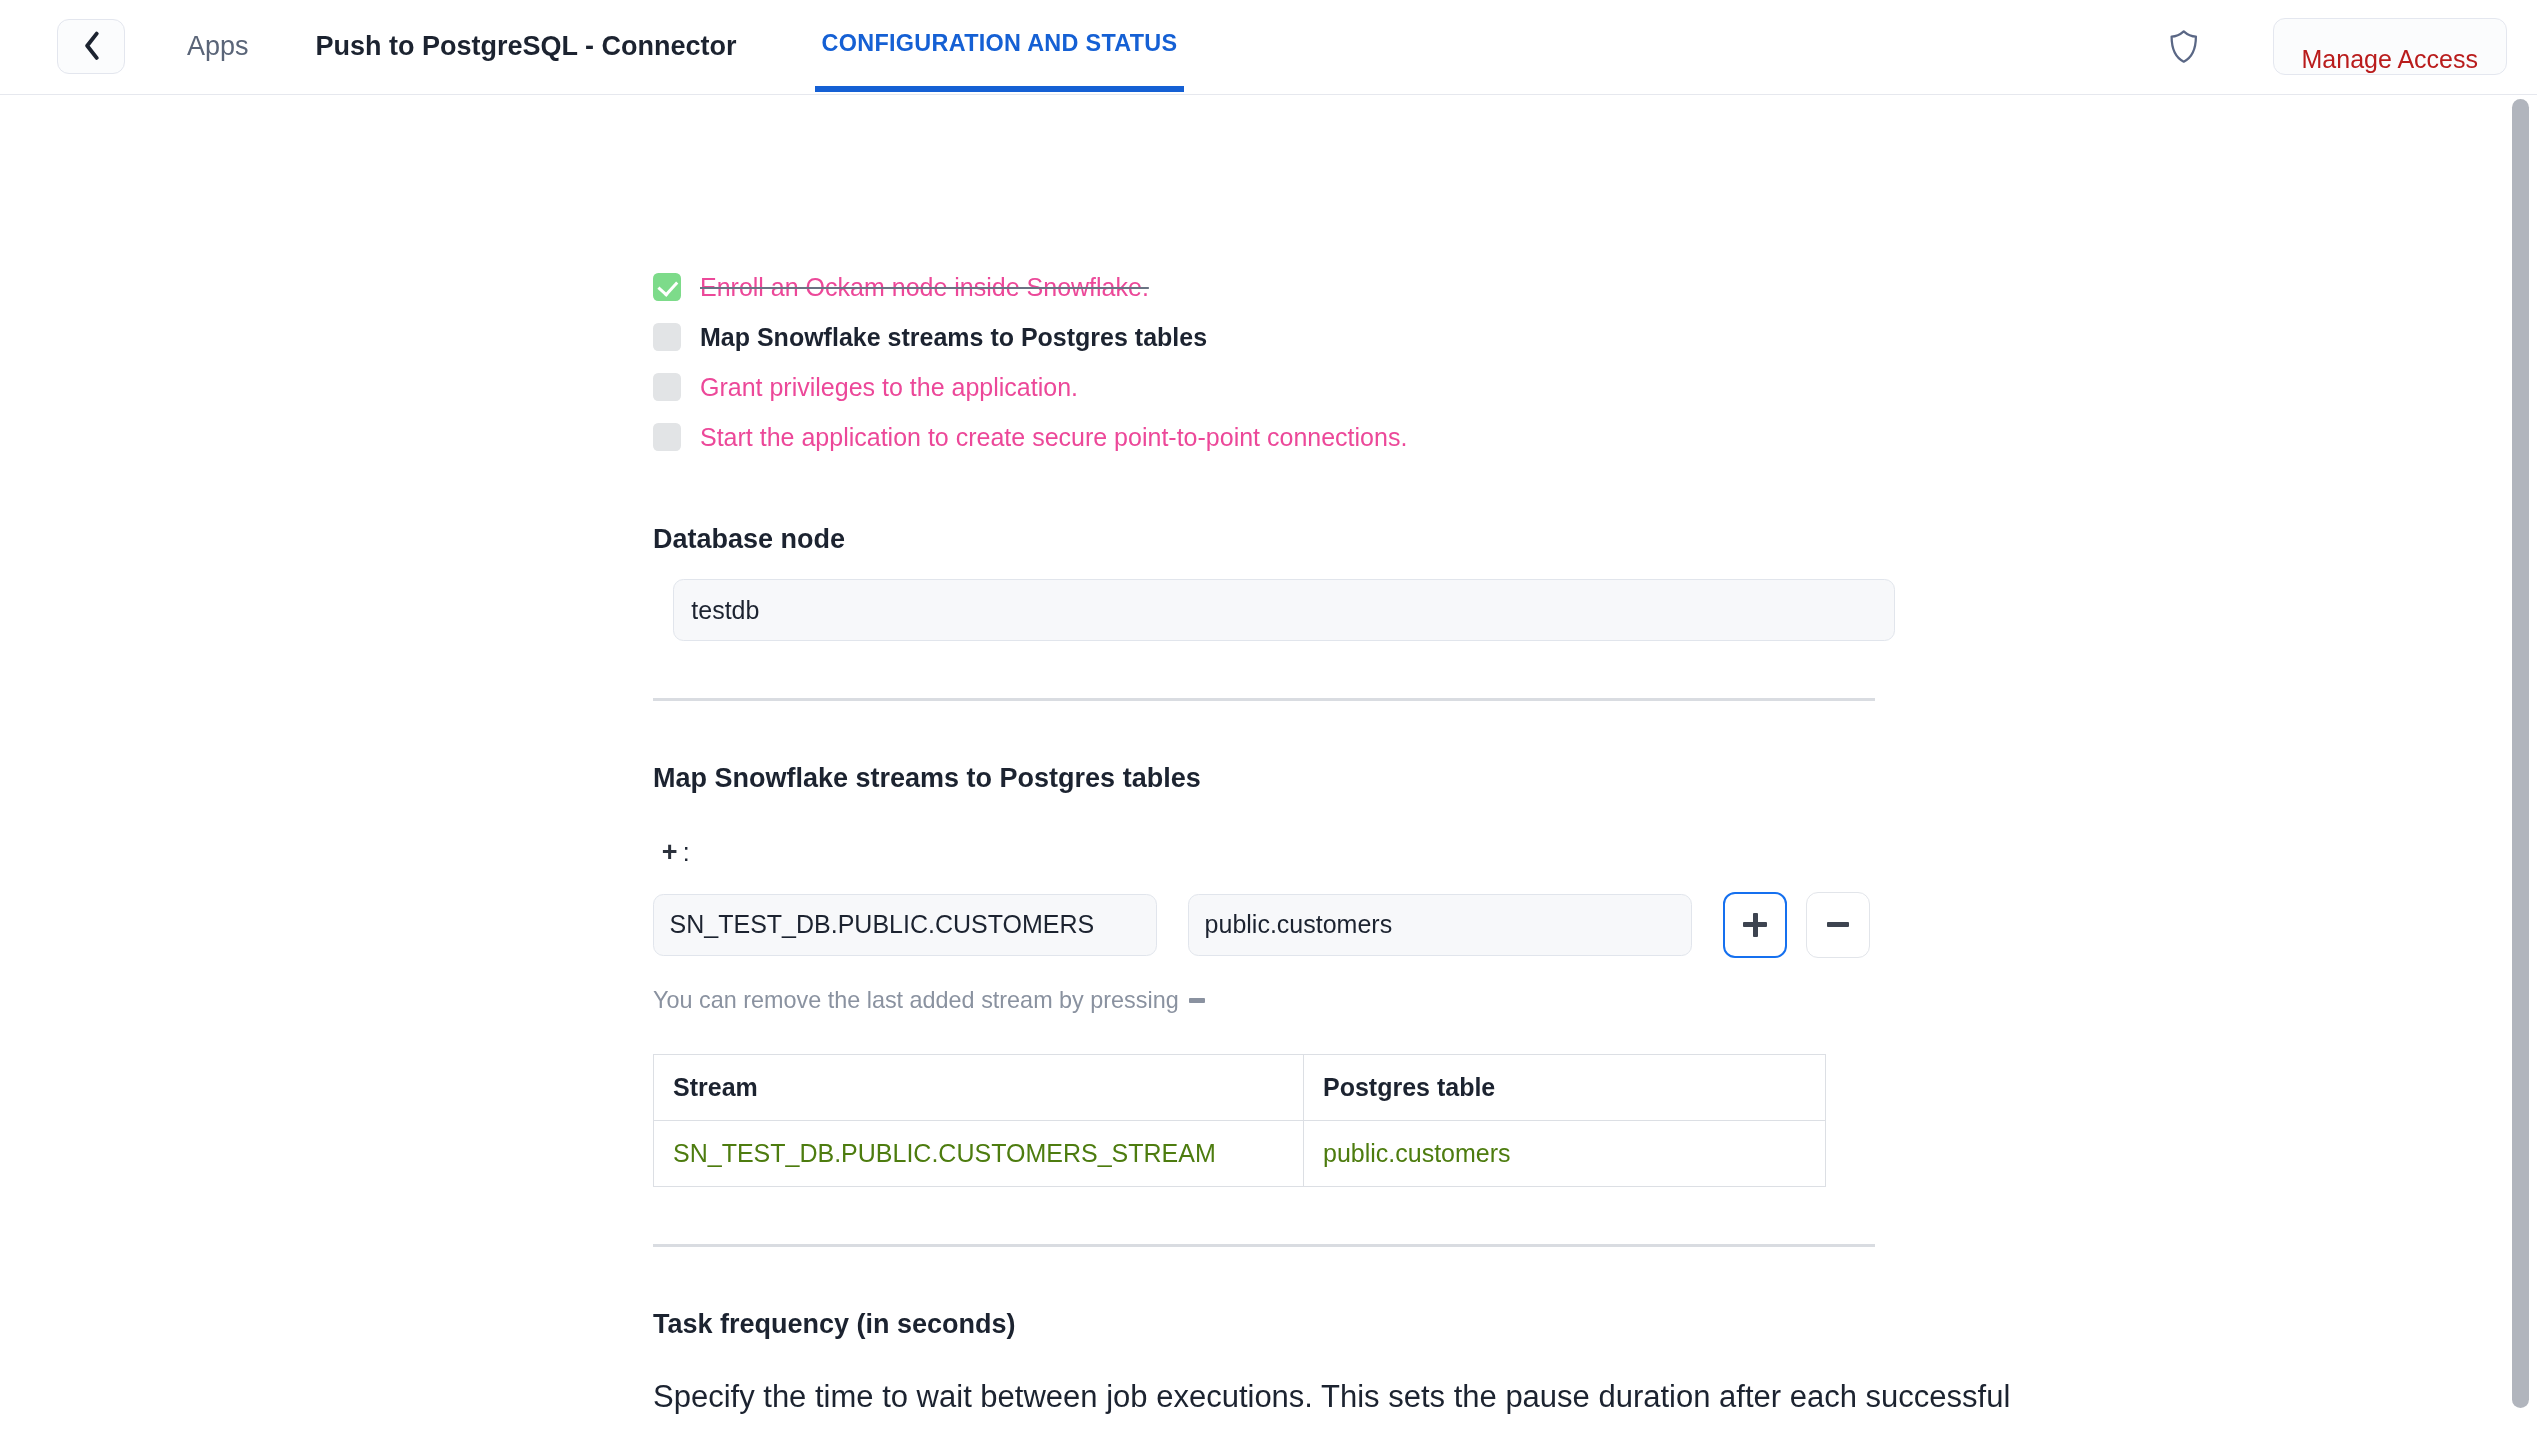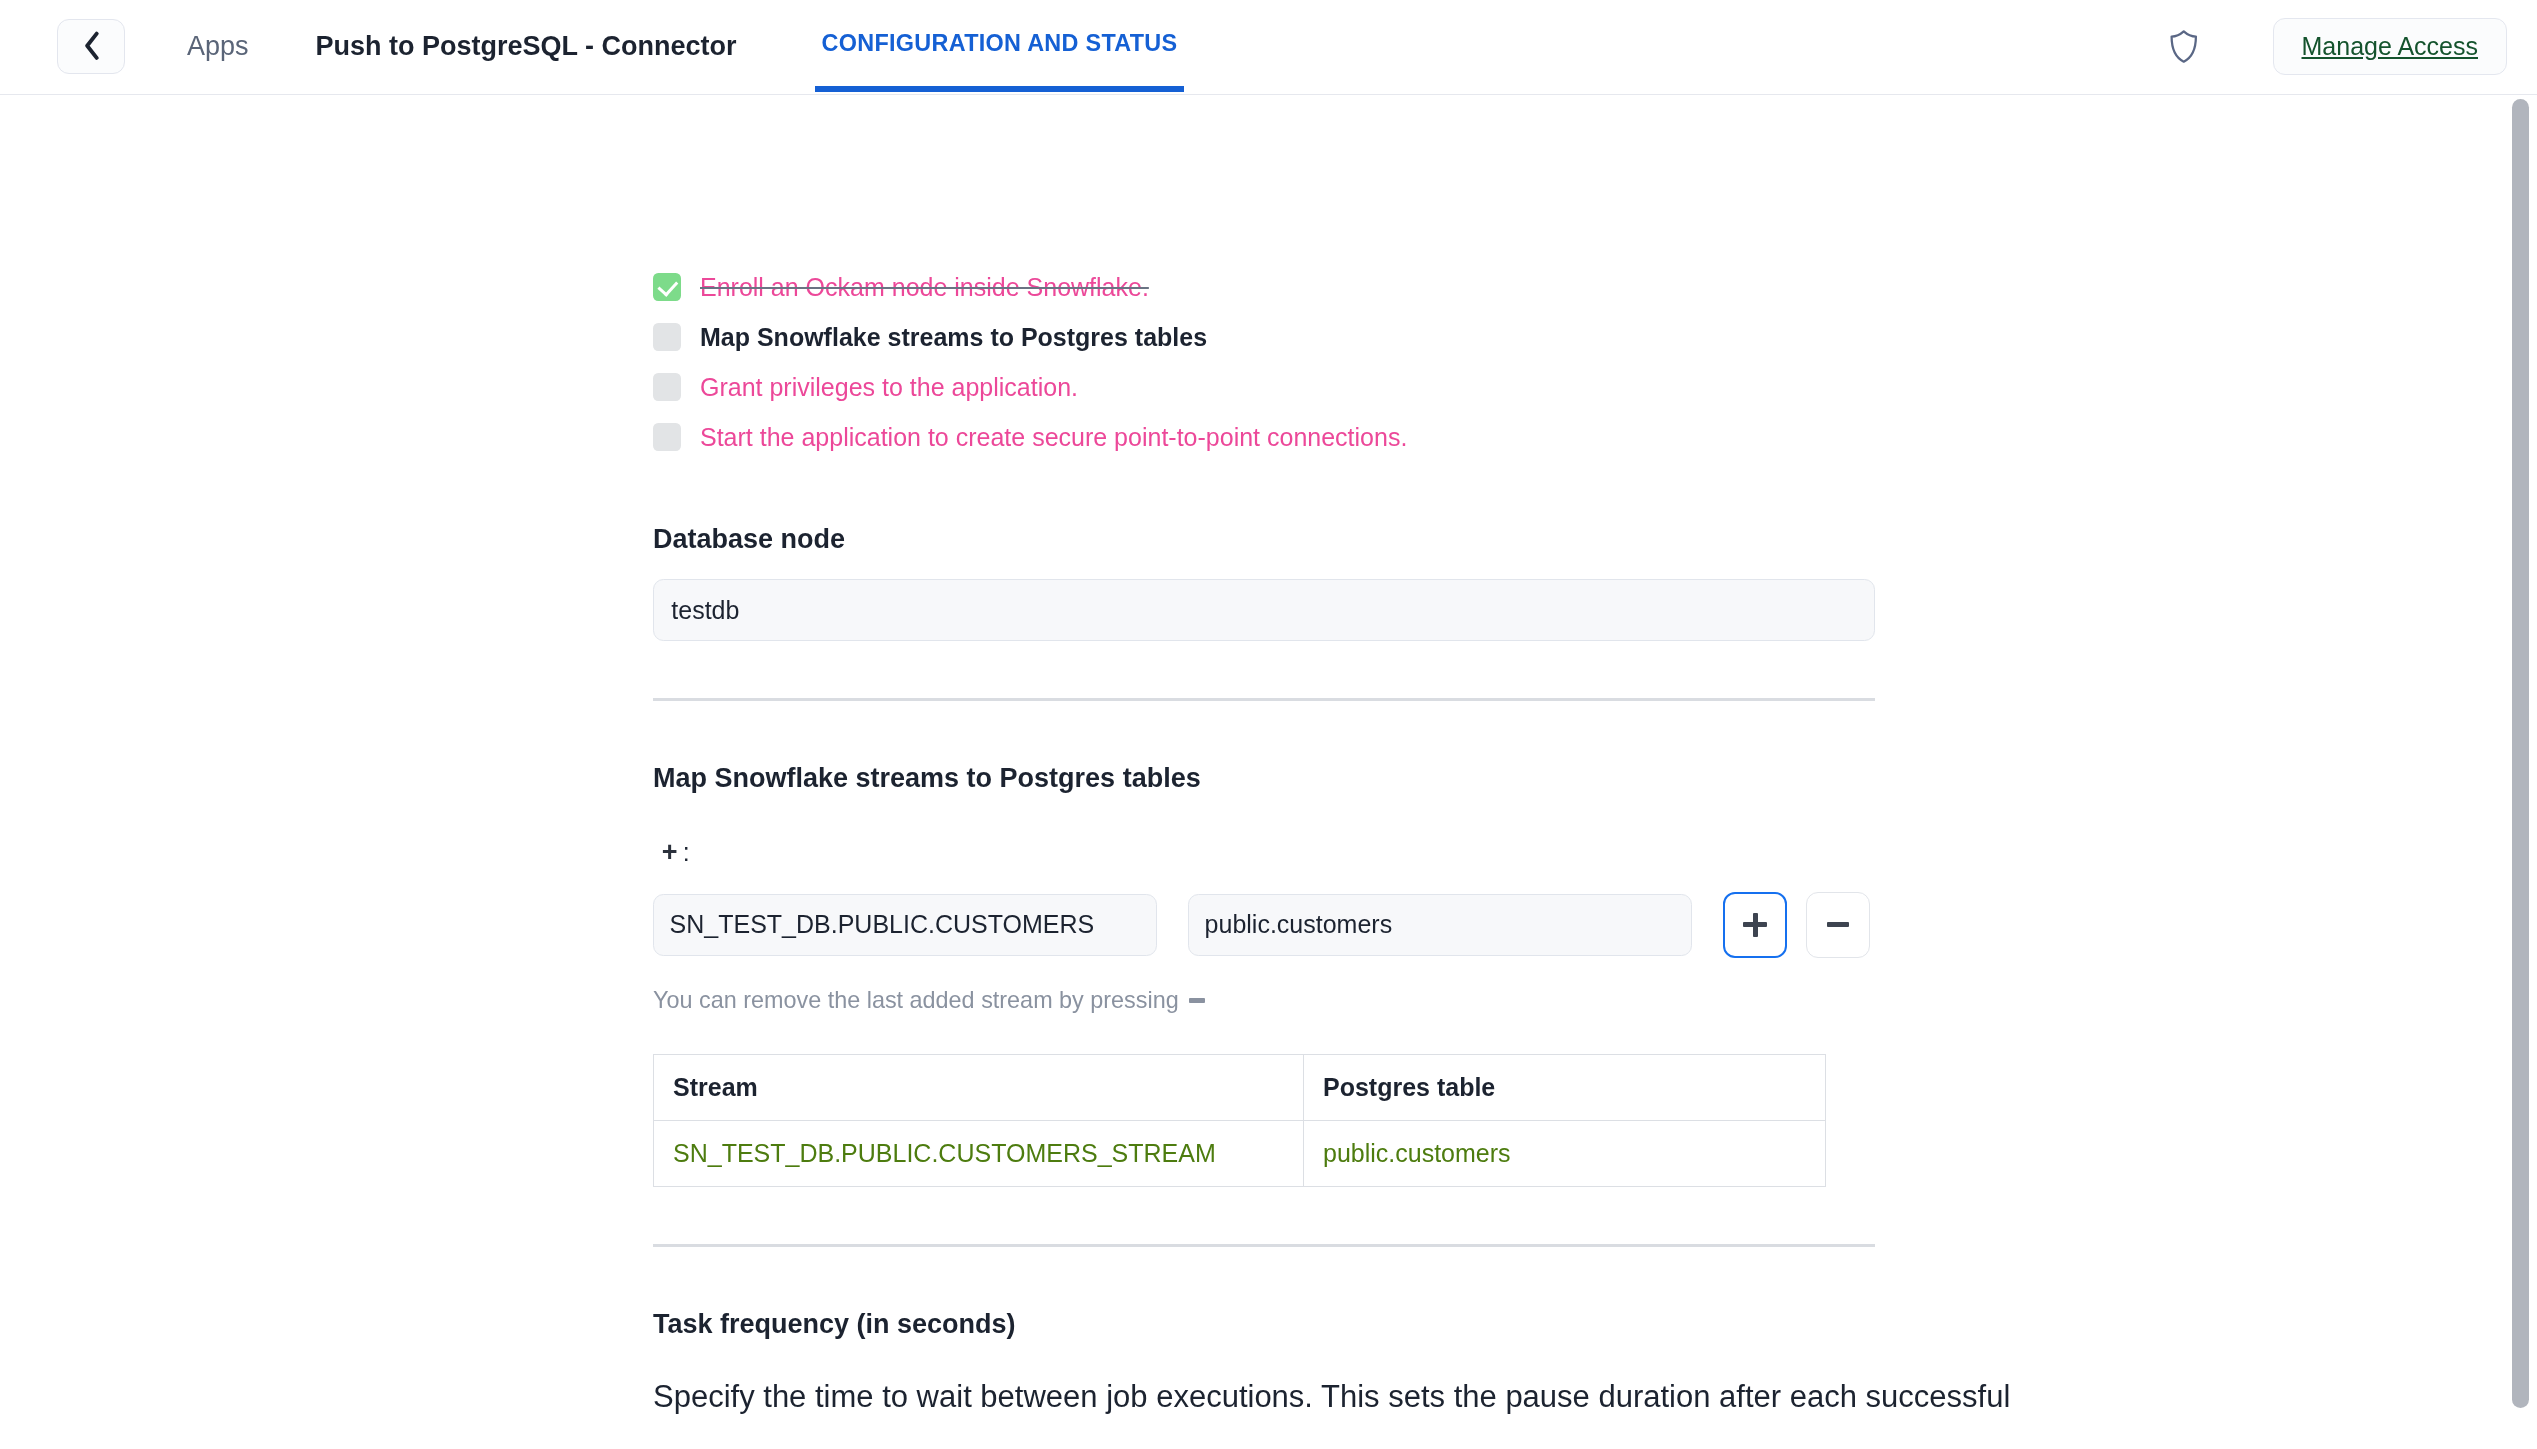--- a/index.html
+++ b/index.html
@@ -95,28 +95,27 @@
     margin-right: 45px;
     flex: 0 0 auto;
   }
 
   .pill-btn {
     height: 57px;
     border: 1.7px solid #e4e7ef;
     border-radius: 12px;
     background: #fbfcfd;
     display: flex;
-    align-items: center;
+    align-items: flex-end;
     padding: 0 28px;
     font-size: 25px;
-    color: #14532d;
-    cursor: pointer;
-    white-space: nowrap;
-    flex: 0 0 auto;
-    text-decoration: underline;
+    color: #b91c1c;
+    cursor: pointer;
+    white-space: nowrap;
+    flex: 0 0 auto;
   }
 
   .pill-btn + .pill-btn { margin-left: 19px; }
 
   .wh-dot {
     width: 13px;
     height: 13px;
     border-radius: 50%;
     background: #4ecb9c;
     margin-right: 26px;
@@ -195,20 +194,21 @@
     height: 62px;
     border: 1.7px solid #e1e5ec;
     border-radius: 10.4px;
     background: #f7f8fa;
     font-family: "Liberation Sans", sans-serif;
     font-size: 25px;
     color: #1c2330;
     padding: 0 17.3px;
     margin-top: 24px;
     outline: none;
+    margin-left: 20px;
   }
 
   .divider {
     width: 1222px;
     height: 2.6px;
     background: #d9dce1;
     margin-top: 57px;
   }
 
   .helper-text {

